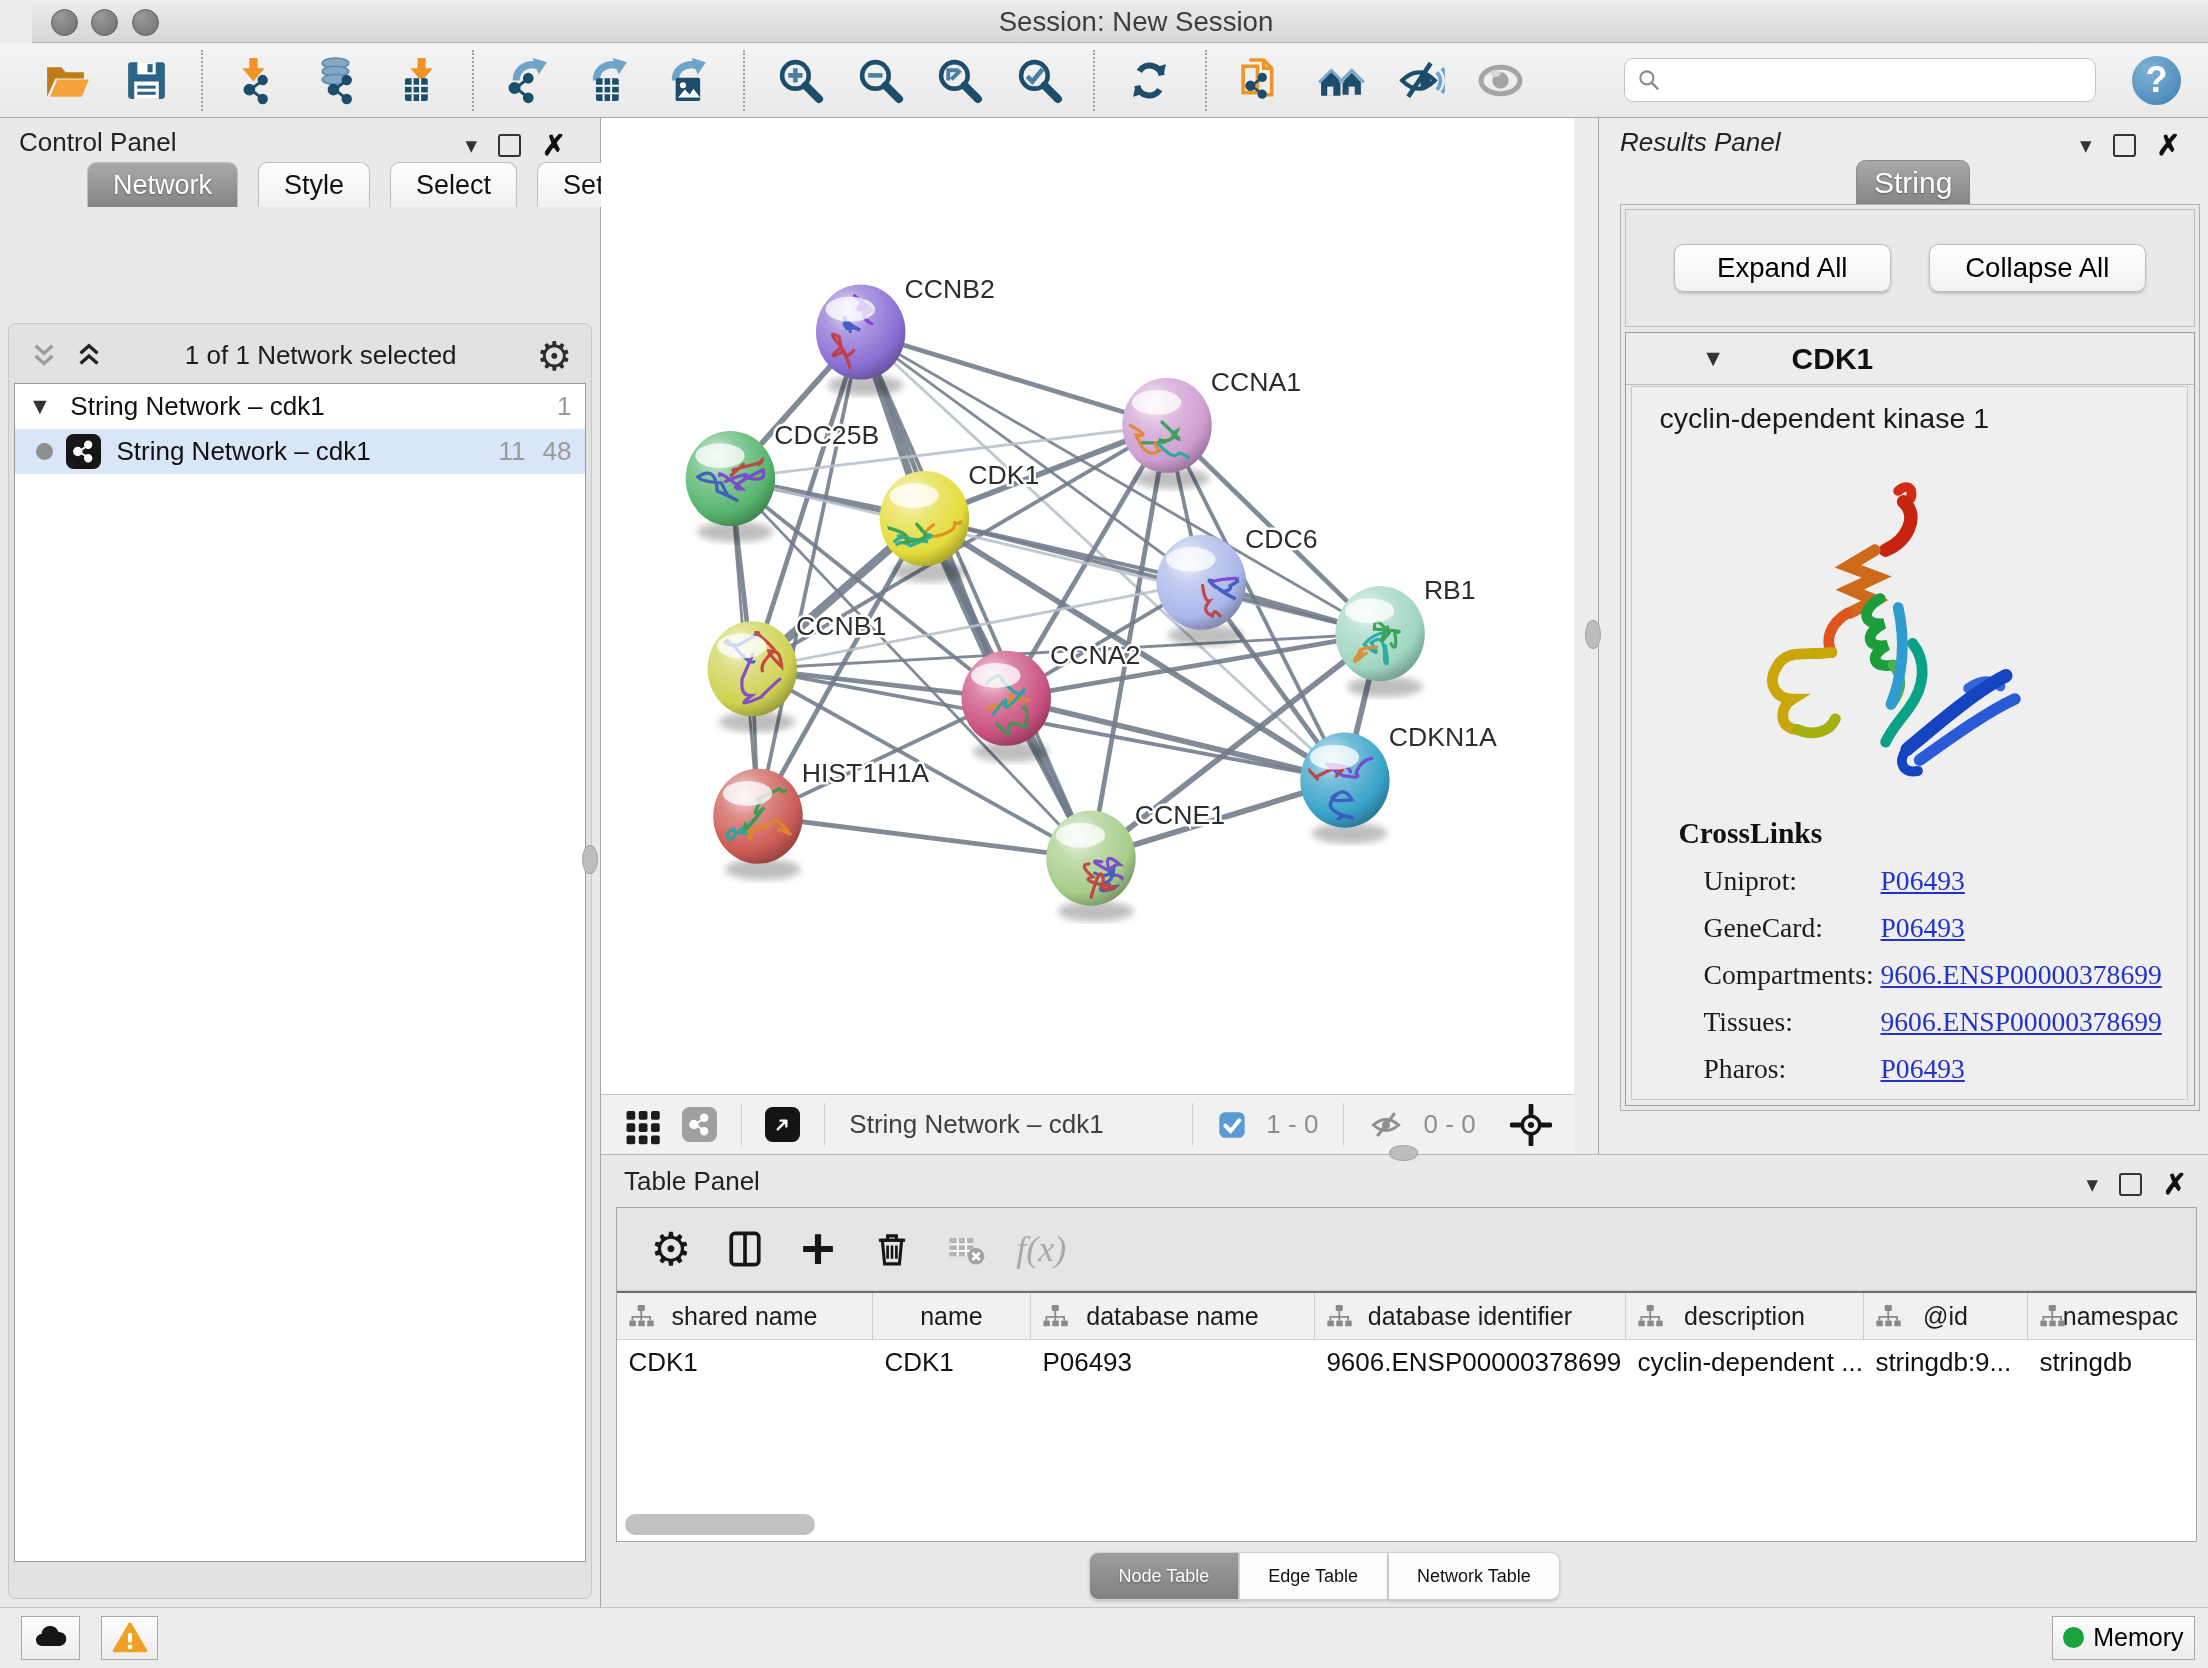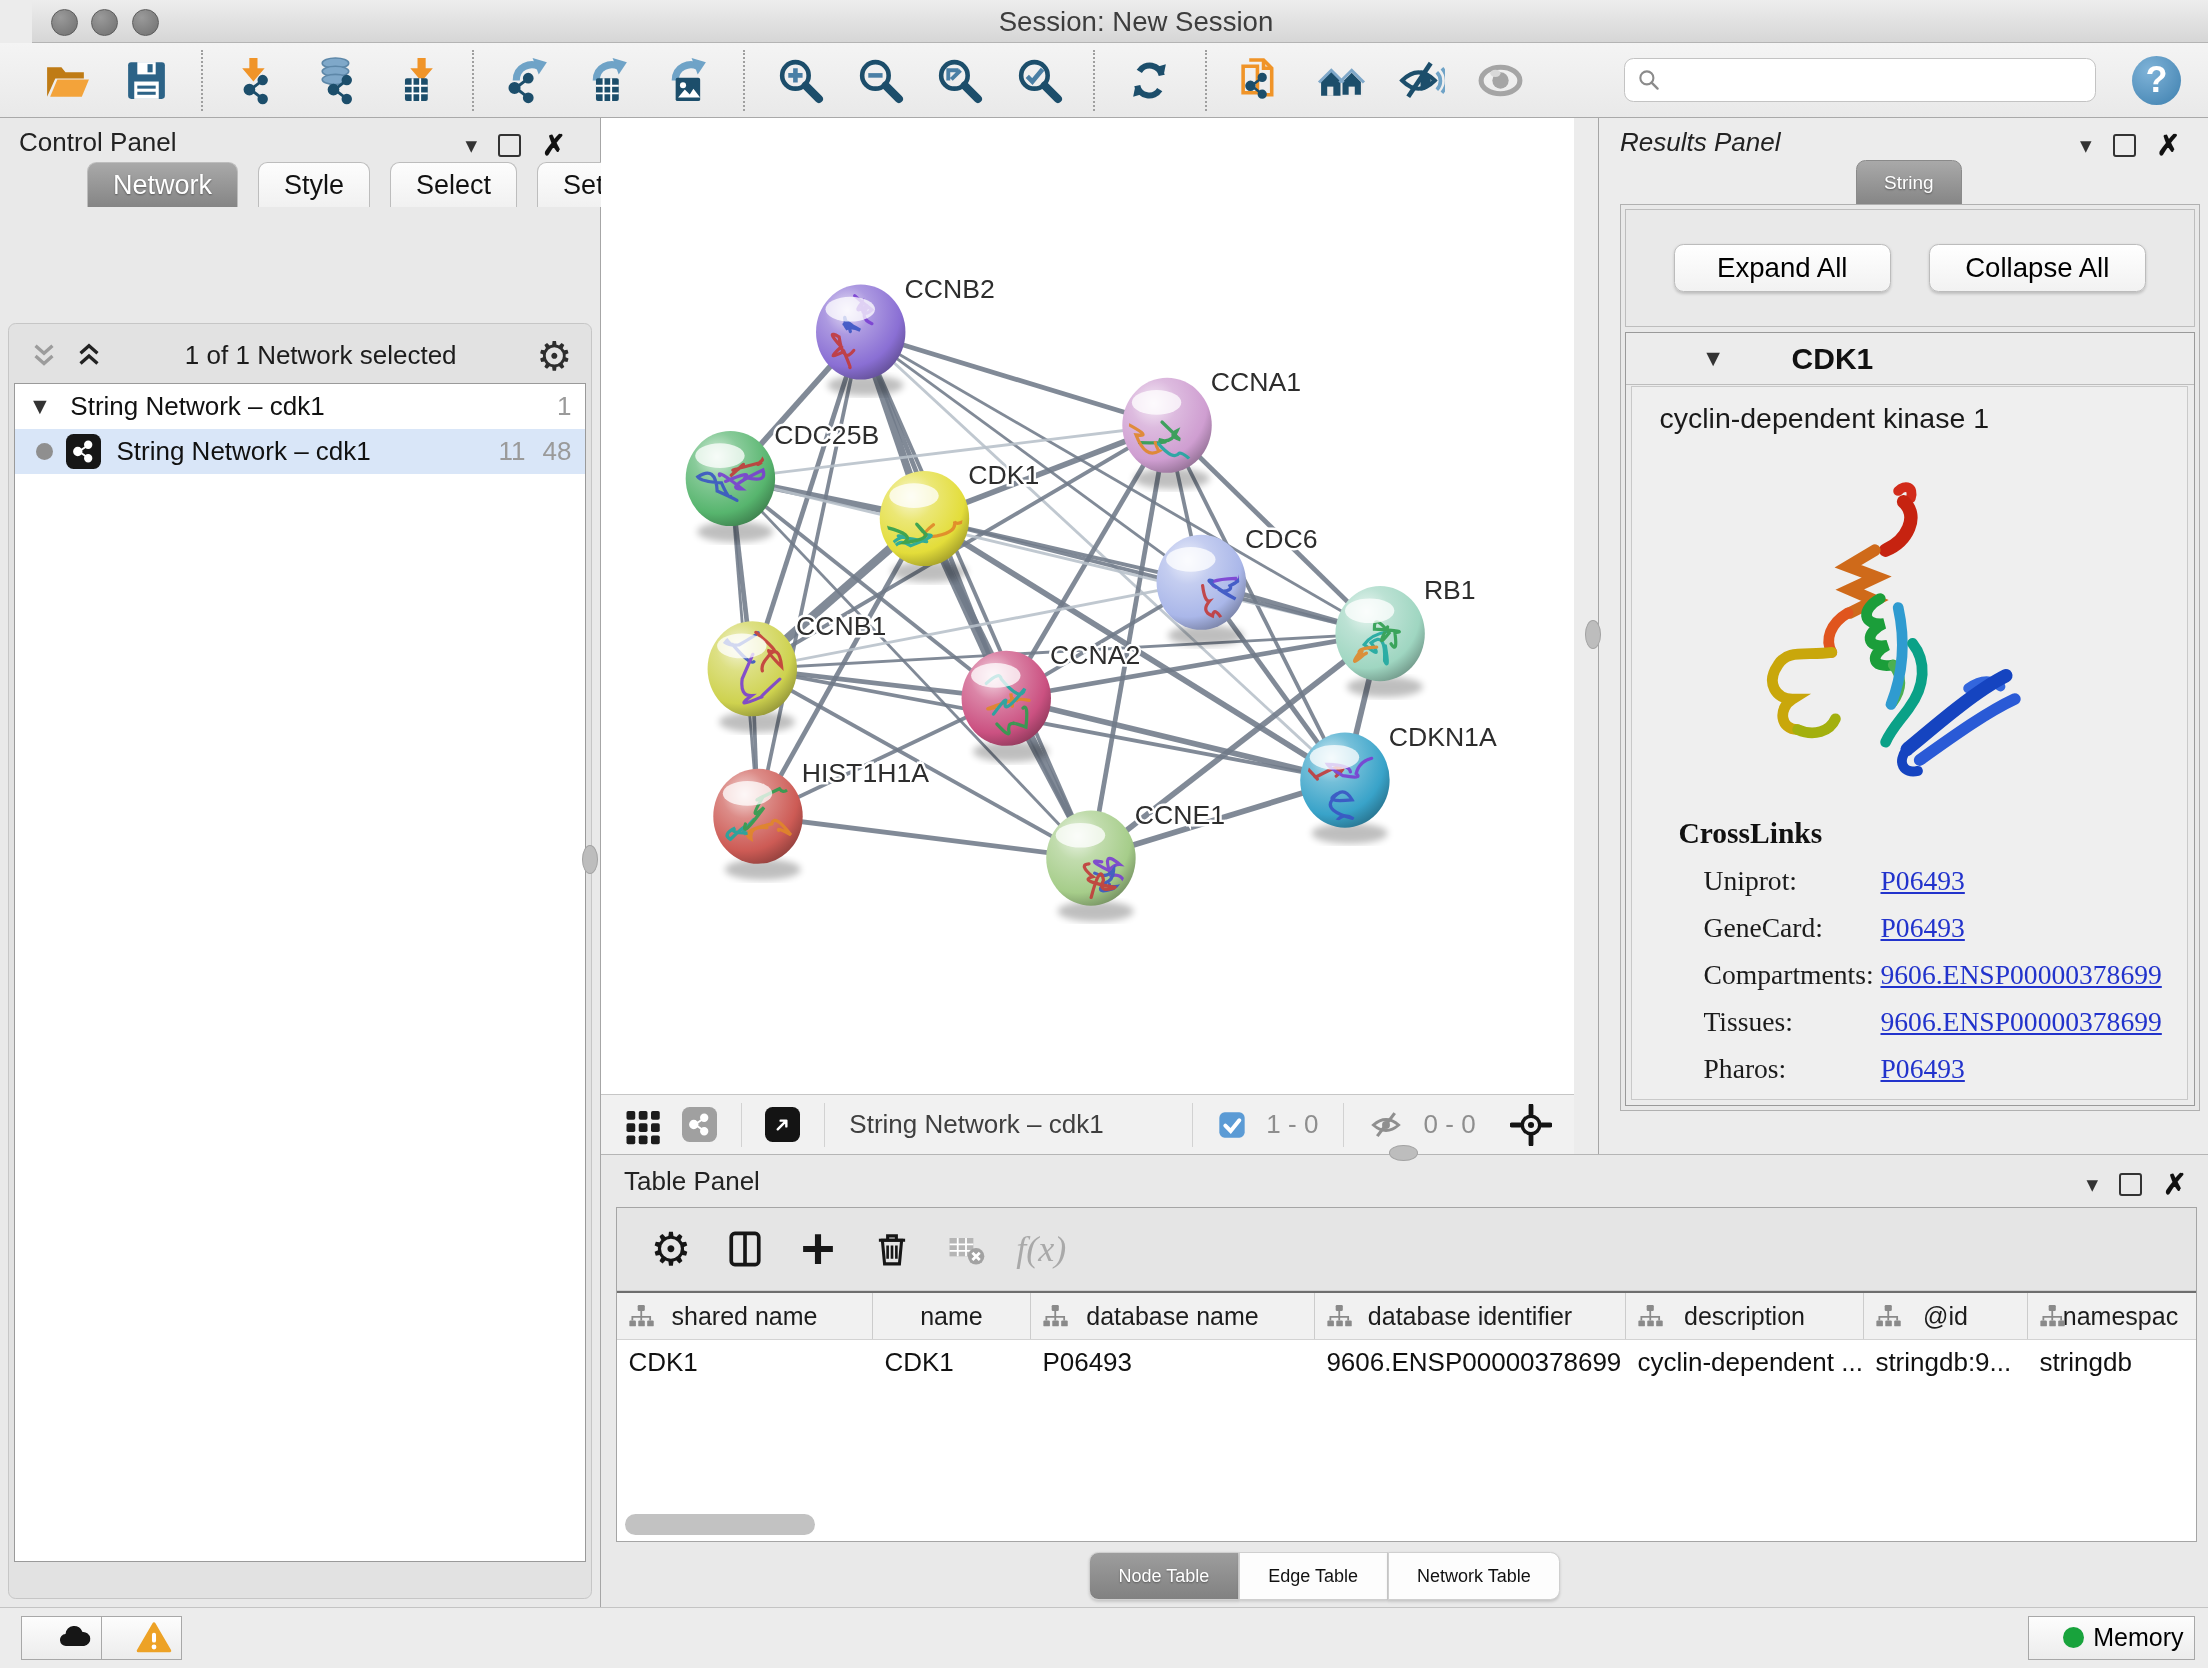--- a/index.html
+++ b/index.html
@@ -49,21 +49,21 @@
   .netview{position:absolute;left:601px;top:118px;width:973px;height:1036px;background:#fff;}
   #netsvg{position:absolute;left:0;top:0;}
   .netnav{position:absolute;left:0;bottom:0;width:100%;height:60px;background:#f1f1f1;border-top:1.9px solid #c6c6c6;
     display:flex;align-items:center;box-sizing:border-box;padding:0 13.3px;}
   .nni{display:flex;align-items:center;justify-content:center;margin:0 8.6px;cursor:pointer;}
   .nnsep{width:0;height:44px;border-left:1.9px solid #d2d2d2;margin:0 15px;}
   .nnlabel{font-size:26px;color:#3f3f3f;margin-left:9.5px;}
   .nncount{font-size:26px;color:#8e8e8e;margin:0 9.5px;}
   
   .rpanel{position:absolute;left:1598px;top:118px;width:611px;height:1036px;background:#ececec;border-left:1.9px solid #a6a6a6;box-sizing:border-box;}
-  .rtab{position:absolute;left:257px;top:42px;height:44px;padding:0 27px;display:flex;align-items:center;font-size:19px;
+  .rtab{position:absolute;left:257px;top:42px;height:44px;padding:0 17px;display:flex;align-items:center;font-size:30px;
     background:linear-gradient(#a9a9a9,#858585);color:#fff;border-radius:9.5px 9.5px 0 0;border:1px solid #8a8a8a;text-shadow:0 1px 1.9px rgba(0,0,0,.4);cursor:pointer;}
   .router{position:absolute;left:21px;right:9.5px;top:86px;height:905px;background:#e9e9e9;border:1.9px solid #b0b0b0;}
   .rbtns{position:absolute;left:3.8px;right:3.8px;top:3.8px;height:116px;border:1.9px solid #bdbdbd;display:flex;align-items:center;justify-content:center;gap:38px;}
   .rbtn{min-width:181px;height:46px;background:linear-gradient(#ffffff,#f2f2f2);border:1px solid #bcbcbc;border-radius:9.5px;
     box-shadow:0 1.9px 2.9px rgba(0,0,0,.18);font-size:27.6px;display:flex;align-items:center;justify-content:center;padding:0 17px;cursor:pointer;}
   .rgene{position:absolute;left:3.8px;right:3.8px;top:127px;bottom:3.8px;border:1.9px solid #9a9a9a;background:#ececec;}
   .rgenehead{height:51px;display:flex;align-items:center;border-bottom:1.9px solid #bdbdbd;}
   .rgenehead .tri{margin-left:76px;}
   .rgenehead .sym{font-size:30px;font-weight:bold;color:#111;margin-left:67px;}
   .rgenebody{position:absolute;left:5.7px;right:5.7px;top:53px;bottom:5.7px;background:#efefef;border:1px solid #c9c9c9;overflow:hidden;}
@@ -90,21 +90,21 @@
   .hthumb{position:absolute;left:7.6px;top:0;width:190px;height:21px;border-radius:10.5px;background:#c2c2c2;cursor:pointer;}
   .tptabs{position:absolute;left:488px;top:397px;display:flex;}
   .btab{height:46px;padding:0 28.5px;display:flex;align-items:center;font-size:18px;background:#fdfdfd;border:1px solid #cfcfcf;
     color:#111;cursor:pointer;box-shadow:0 1.9px 2.9px rgba(0,0,0,.15);}
   .btab:first-child{border-radius:9.5px 0 0 9.5px;}
   .btab:last-child{border-radius:0 9.5px 9.5px 0;}
   .btab.active{background:linear-gradient(#9d9d9d,#818181);color:#fff;text-shadow:0 1px 1.9px rgba(0,0,0,.4);}
   
   .statusbar{position:absolute;left:0;top:1607px;width:2208px;height:61px;background:#ececec;border-top:1.9px solid #c4c4c4;}
   .sbtn{position:absolute;top:7.6px;height:42px;background:linear-gradient(#fdfdfd,#ececec);border:1.9px solid #a8a8a8;
-    display:flex;align-items:center;justify-content:center;cursor:pointer;padding-left:24px;}
+    display:flex;align-items:center;justify-content:center;cursor:pointer;}
   .membtn{right:13.3px;width:141px;font-size:25px;gap:9.5px;}
   .memdot{width:21px;height:21px;border-radius:50%;}
   .splitdot{position:absolute;background:#bdbdbd;border:1px solid #a3a3a3;border-radius:50%;}
 </style>
 </head>
 <body>
 
 <div id="app">
 
   <div class="titlebar">

